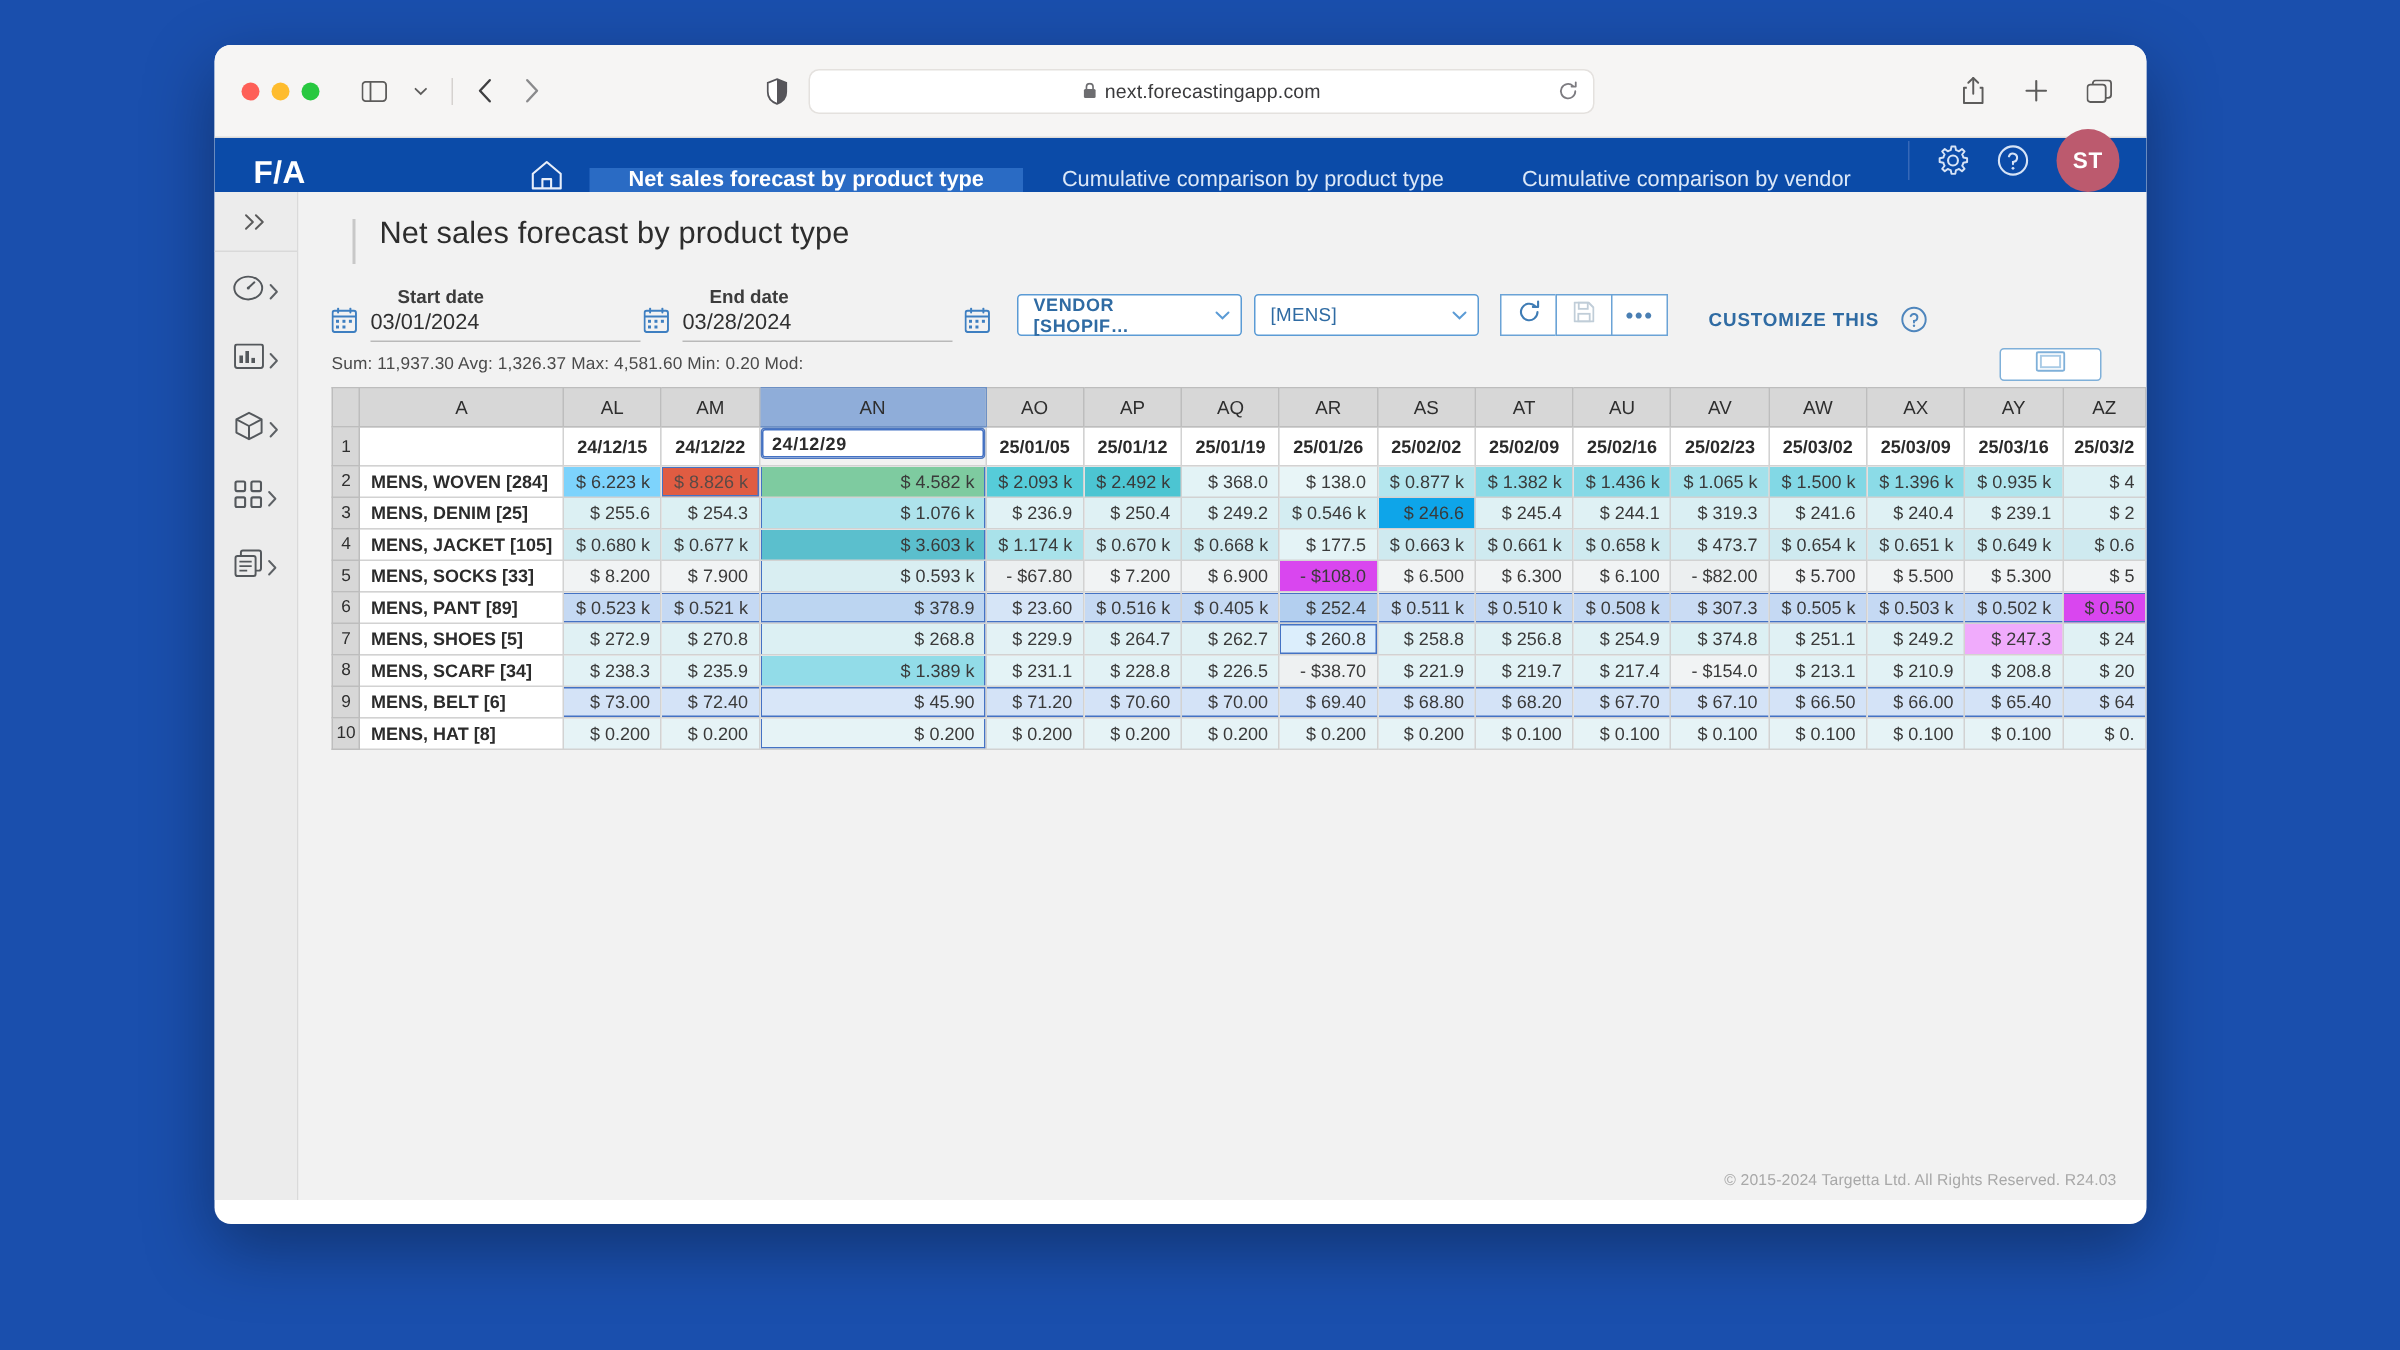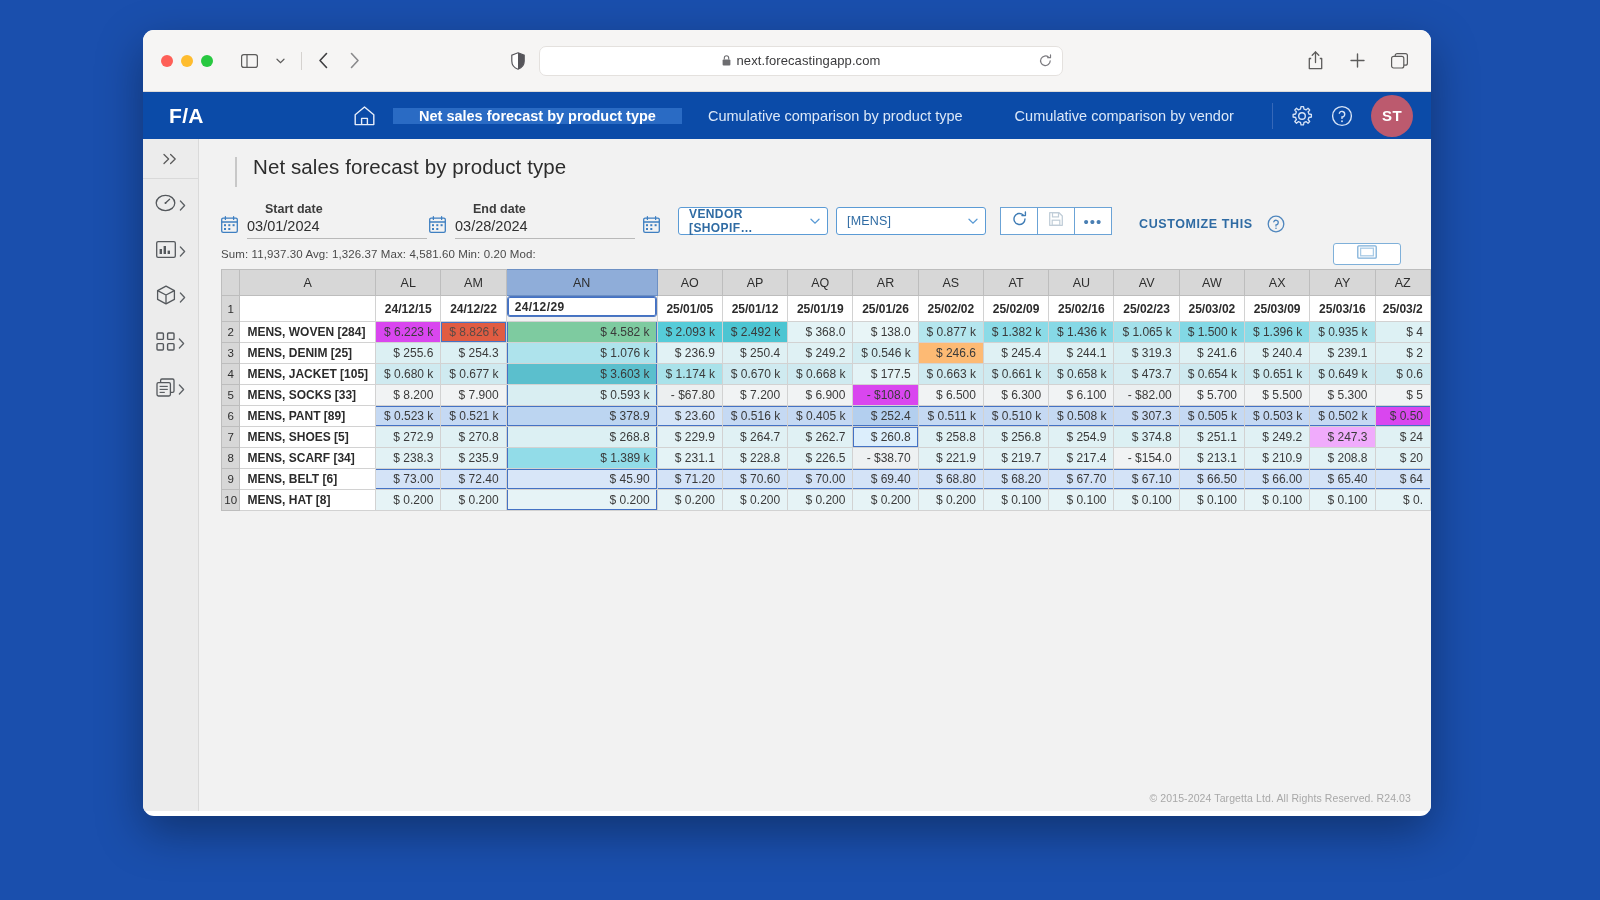--- a/index.html
+++ b/index.html
@@ -58,22 +58,22 @@
     font-size: 13px; color: #3a3a3c; letter-spacing: .1px;
     display: flex; align-items: center; gap: 6px;
   }
   .lock { color: #6d6d70; display:flex; }
   .reload { position: absolute; right: 10px; color: #7c7b80; display:flex; }
 
   .chrome-right { position: absolute; right: 18px; display: flex; align-items: center; gap: 14px; }
 
   
   .appnav {
-    height: 47px; background: #0b4ba8;
-    display: flex; align-items: center;
+    height: 36px; background: #0b4ba8;
+    display: flex; align-items: flex-end;
     position: relative;
   }
   .brand {
     width: 192px; display: flex; align-items: center; padding-left: 26px;
     color: #fff; font-size: 21px; font-weight: bold; letter-spacing: .3px;
   }
   .navdiv { width: 1px; background: #3668b8; margin: 12px 0; }
   .homebtn {
     width: 57px; display: flex; align-items: center; justify-content: center;
     color: #e7eefa;
@@ -598,21 +598,21 @@
                 <td class="cell dt">25/02/23</td>
                 <td class="cell dt">25/03/02</td>
                 <td class="cell dt">25/03/09</td>
                 <td class="cell dt">25/03/16</td>
                 <td class="cell dt">25/03/2</td>
               </tr>
 
               <tr>
                 <td class="rowhdr">2</td>
                 <td class="cell lbl">MENS, WOVEN [284]</td>
-                <td class="cell" style="background:#d946ef">$ 6.223 k</td>
+                <td class="cell" style="background:#7dd3fc">$ 6.223 k</td>
                 <td class="cell cellsel" style="background:#e05c42;color:#5a4a46">$ 8.826 k</td>
                 <td class="cell selcol-top" style="background:#7ecba0">$ 4.582 k</td>
                 <td class="cell" style="background:#56ccd9">$ 2.093 k</td>
                 <td class="cell" style="background:#4cc5d2">$ 2.492 k</td>
                 <td class="cell" style="background:#e3f3f6">$ 368.0</td>
                 <td class="cell" style="background:#e8f5f7">$ 138.0</td>
                 <td class="cell" style="background:#b4e6ee">$ 0.877 k</td>
                 <td class="cell" style="background:#8bdbe7">$ 1.382 k</td>
                 <td class="cell" style="background:#86d9e6">$ 1.436 k</td>
                 <td class="cell" style="background:#a3e1eb">$ 1.065 k</td>
@@ -625,21 +625,21 @@
               <tr>
                 <td class="rowhdr">3</td>
                 <td class="cell lbl">MENS, DENIM [25]</td>
                 <td class="cell" style="background:#dcf0f3">$ 255.6</td>
                 <td class="cell" style="background:#dcf0f3">$ 254.3</td>
                 <td class="cell selcol" style="background:#aee3ec">$ 1.076 k</td>
                 <td class="cell" style="background:#e1f2f5">$ 236.9</td>
                 <td class="cell" style="background:#dff1f4">$ 250.4</td>
                 <td class="cell" style="background:#dff1f4">$ 249.2</td>
                 <td class="cell" style="background:#d4edf2">$ 0.546 k</td>
-                <td class="cell" style="background:#fdba74">$ 246.6</td>
+                <td class="cell" style="background:#0ea5e9">$ 246.6</td>
                 <td class="cell" style="background:#dff1f4">$ 245.4</td>
                 <td class="cell" style="background:#dff1f4">$ 244.1</td>
                 <td class="cell" style="background:#daeff3">$ 319.3</td>
                 <td class="cell" style="background:#dff1f4">$ 241.6</td>
                 <td class="cell" style="background:#dff1f4">$ 240.4</td>
                 <td class="cell" style="background:#dff1f4">$ 239.1</td>
                 <td class="cell" style="background:#dff1f4">$ 2</td>
               </tr>
 
               <tr>

